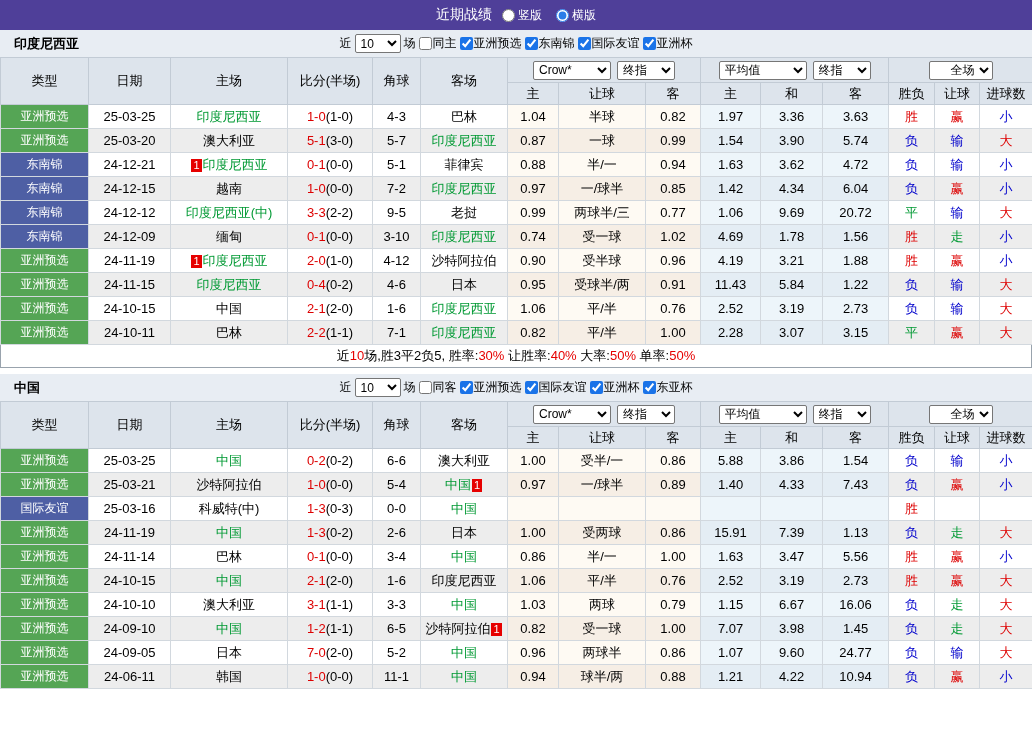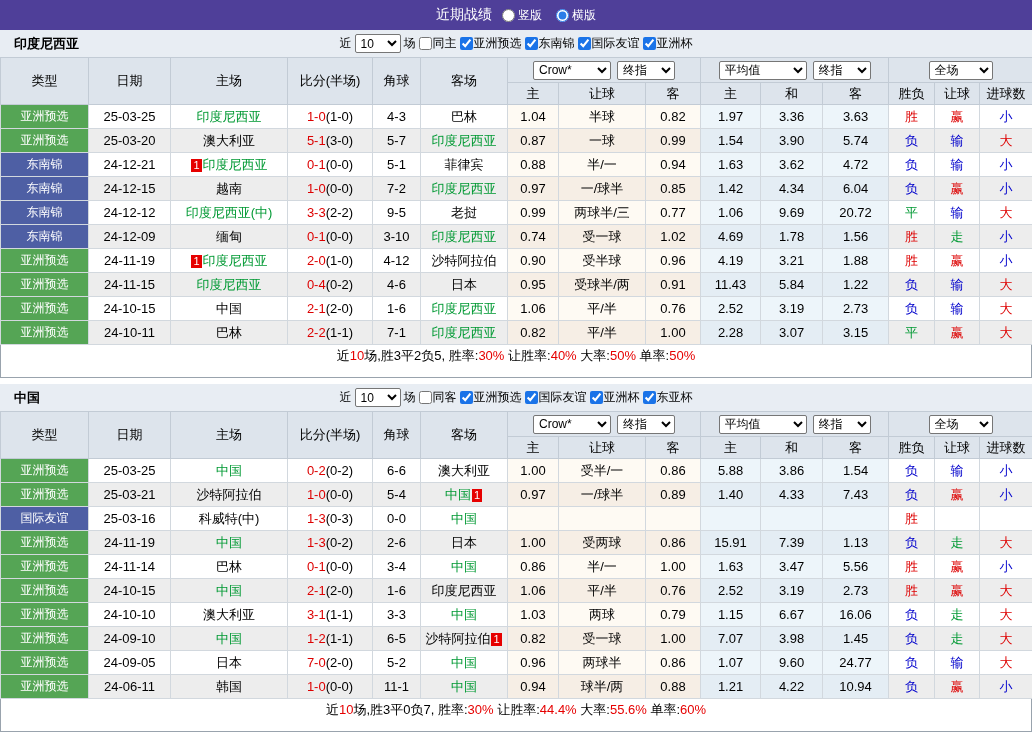--- a/index.html
+++ b/index.html
@@ -18,21 +18,21 @@
   .filterbar { height:27px; background:#e8edf3; display:flex; align-items:center; position:relative; }
   .team-label { position:absolute; left:14px; font-weight:bold; font-size:13px; color:#000; }
   .filter-controls { margin:0 auto; display:flex; align-items:center; gap:3px; font-size:12px; color:#000; }
   .filter-controls .cbx { display:flex; align-items:center; }
 
   select { font-size:12px; height:19px; background:#fff; border:1px solid #767676; border-radius:2px; padding:0 1px; }
   .sel-count { width:46px; }
   .sel-crow  { width:78px; }
   .sel-fin   { width:58px; }
   .sel-avg   { width:88px; }
-  .sel-scope { width:64px; }
+  .sel-scope { width:64px;text-align:right; }
 
   
   table { width:1032px; table-layout:fixed; border-collapse:collapse; border:1px solid #99a3ad; }
   th, td { border:1px solid #d2d8de; text-align:center; font-weight:normal; white-space:nowrap; overflow:hidden; padding:0; }
   thead th { background:#dde4ec; font-size:13px; color:#000; border-color:#c2cbd5; }
   thead tr.selrow th { height:25px; }
   thead tr.subrow th { height:22px; }
   .selwrap { display:flex; align-items:center; justify-content:center; gap:6px; }
   tbody td { height:24px; font-size:13px; color:#000; }
 
@@ -43,21 +43,21 @@
   tr.r-odd  td.avg  { background:#edf5fa; }
   tr.r-even td.avg  { background:#e4edf4; }
 
   td.type { color:#fff; font-size:12px; }
   td.type.green { background:#55a555; }
   td.type.blue  { background:#4e5fa4; }
   .hl { color:#009933; }
   .ft { color:#dd0000; }
   .rbadge { display:inline-block; background:#e60000; color:#fff; font-size:11px; line-height:13px; padding:0 2px; margin:0 1px; }
 
-  .summary { border:1px solid #99a3ad; border-top:0; background:#fff; text-align:center; font-size:13px; height:33px; line-height:22px; color:#000; }
+  .summary { border:1px solid #99a3ad; border-top:0; background:#fff; text-align:center; font-size:13px; height:23px; line-height:22px; color:#000; }
   .summary .red { color:#e60000; }
   .gap { height:6px; }
 </style>
 </head>
 <body>
 
 <div class="page">
 
   <div class="topbar">
     <span class="title">近期战绩</span>
@@ -589,16 +589,15 @@
             <td class="odds">0.88</td>
             <td class="avg">1.21</td>
             <td class="avg">4.22</td>
             <td class="avg">10.94</td>
             <td class="res" style="color: rgb(0, 0, 204);">负</td>
             <td class="res" style="color: rgb(221, 0, 0);">赢</td>
             <td class="res" style="color: rgb(0, 0, 204);">小</td>
           </tr>
         </tbody>
     </table>
-    <div class="summary"><span>近</span><span class="red">10</span><span>场,胜3平0负7, 胜率:</span><span class="red">30%</span><span> 让胜率:</span><span class="red">44.4%</span><span> 大率:</span><span class="red">55.6%</span><span> 单率:</span><span class="red">60%</span></div>
   </div>
 
 </div>
 
 </body></html>

